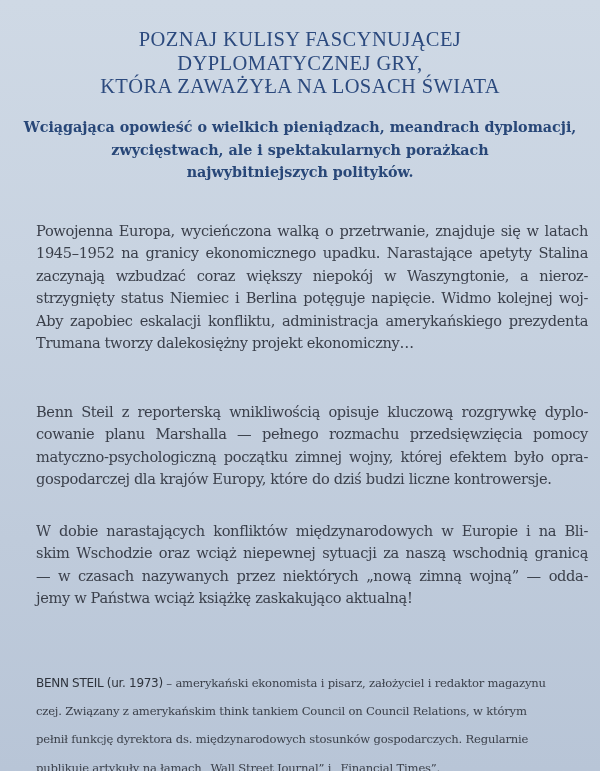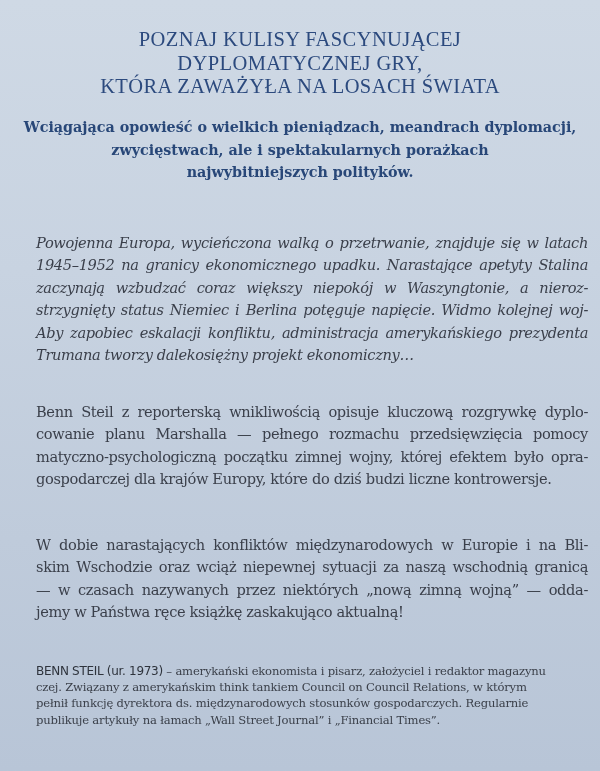--- a/index.html
+++ b/index.html
@@ -59,36 +59,37 @@
       letter-spacing: -0.35px;
     }
     .body-text div {
       white-space: nowrap;
       text-align: justify;
       text-align-last: justify;
     }
     .body-text div.last {
       text-align-last: left;
     }
-    .p1 { top: 232px; font-style: italic; }
+    .p1 { top: 220px; }
     .p2 { top: 401px; }
-    .p3 { top: 534px; }
+    .p3 { top: 520px; }
     .bio {
       position: absolute;
       top: 663px;
       left: 36px;
       width: 552px;
       font-family: "DejaVu Serif", "Liberation Serif", serif;
       font-size: 11.6px;
       line-height: 16.2px;
       color: #3b404a;
       letter-spacing: -0.2px;
     }
     .bio div {
       white-space: nowrap;
+      margin-top: 12px;
     }
     .bio .author-name {
       font-family: "DejaVu Sans", "Liberation Sans", sans-serif;
       font-size: 12px;
       letter-spacing: -0.3px;
       color: #2e333c;
     }
     .bio .year {
       font-family: "DejaVu Sans", "Liberation Sans", sans-serif;
       font-size: 12px;
@@ -126,21 +127,21 @@
     <div>Benn Steil z reporterską wnikliwością opisuje kluczową rozgrywkę dyplo-</div>
     <div>cowanie planu Marshalla — pełnego rozmachu przedsięwzięcia pomocy</div>
     <div>matyczno-psychologiczną początku zimnej wojny, której efektem było opra-</div>
     <div class="last">gospodarczej dla krajów Europy, które do dziś budzi liczne kontrowersje.</div>
   </div>
 
   <div class="body-text p3">
     <div>W dobie narastających konfliktów międzynarodowych w Europie i na Bli-</div>
     <div>skim Wschodzie oraz wciąż niepewnej sytuacji za naszą wschodnią granicą</div>
     <div>— w czasach nazywanych przez niektórych „nową zimną wojną” — odda-</div>
-    <div class="last">jemy w Państwa ręce książkę zaskakująco aktualną!</div>
+    <div class="last">jemy w Państwa wciąż książkę zaskakująco aktualną!</div>
   </div>
 
   <div class="bio">
     <div><span class="author-name">BENN STEIL</span> <span class="year">(ur. 1973)</span><span> – amerykański ekonomista i pisarz, założyciel i redaktor magazynu</span></div>
     <div>czej. Związany z amerykańskim think tankiem Council on Council Relations, w którym</div>
     <div>pełnił funkcję dyrektora ds. międzynarodowych stosunków gospodarczych. Regularnie</div>
     <div>publikuje artykuły na łamach „Wall Street Journal” i „Financial Times”.</div>
   </div>
 
 </div>

